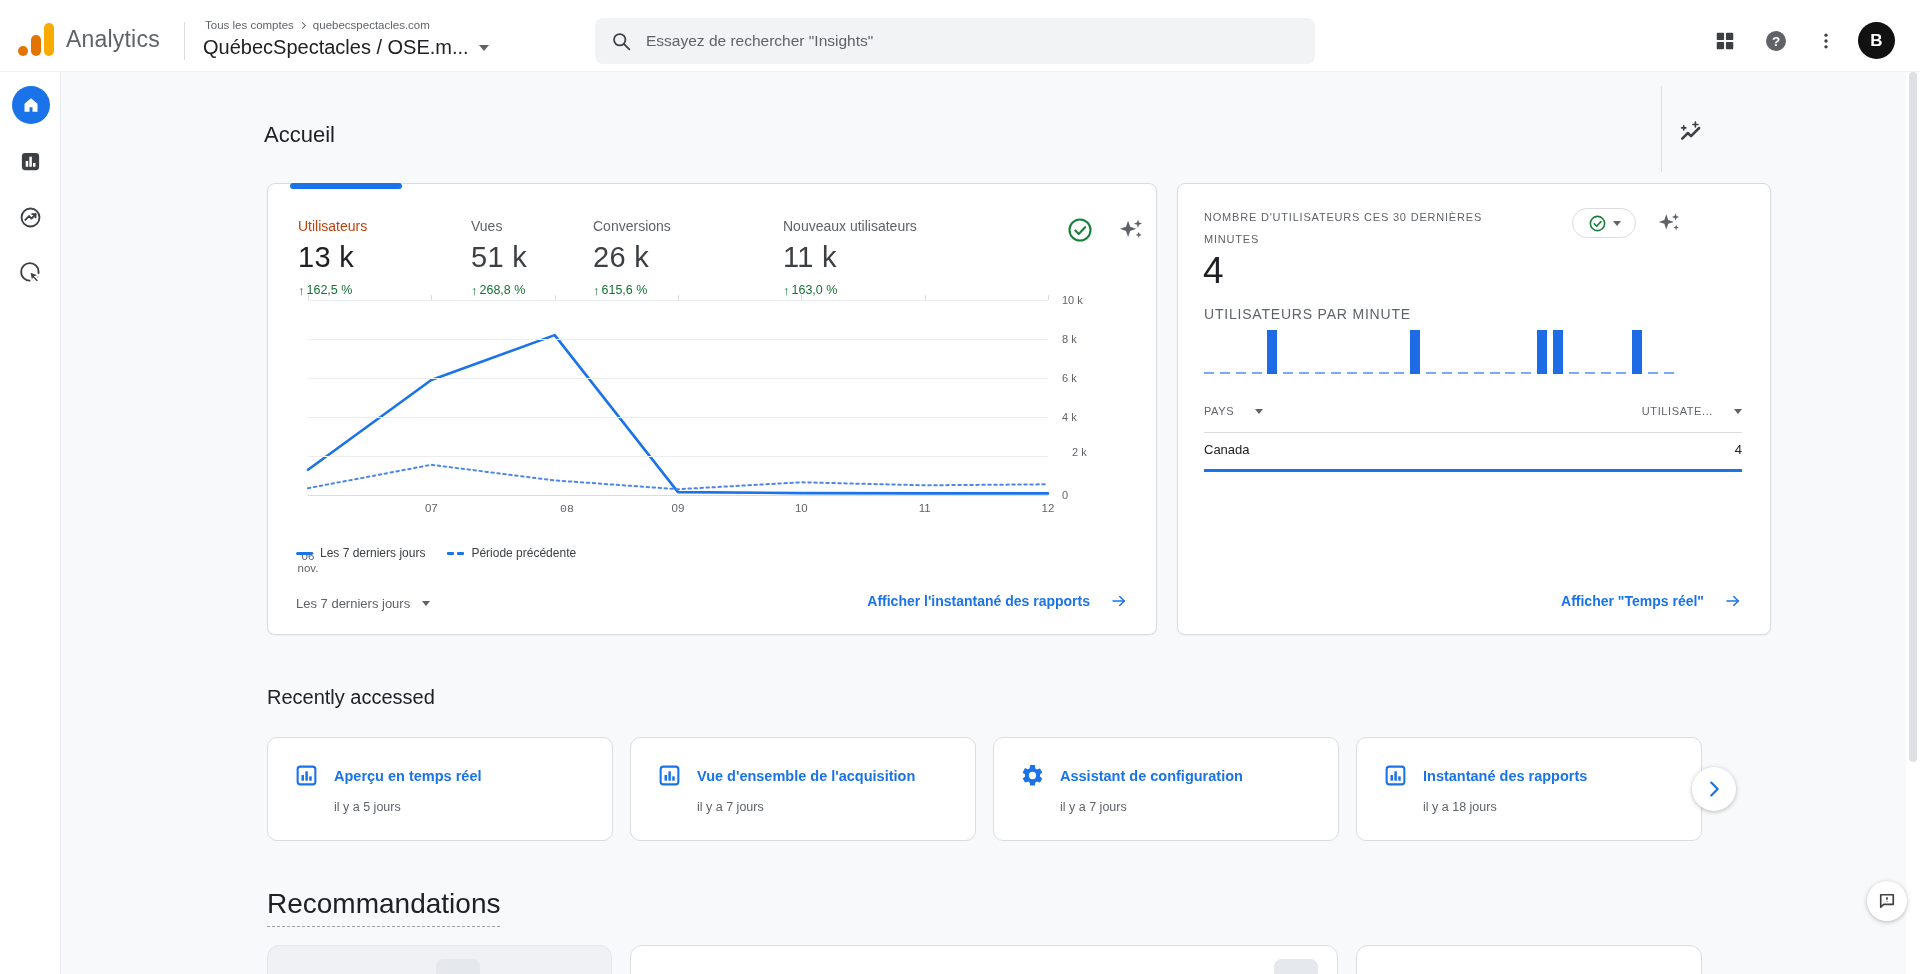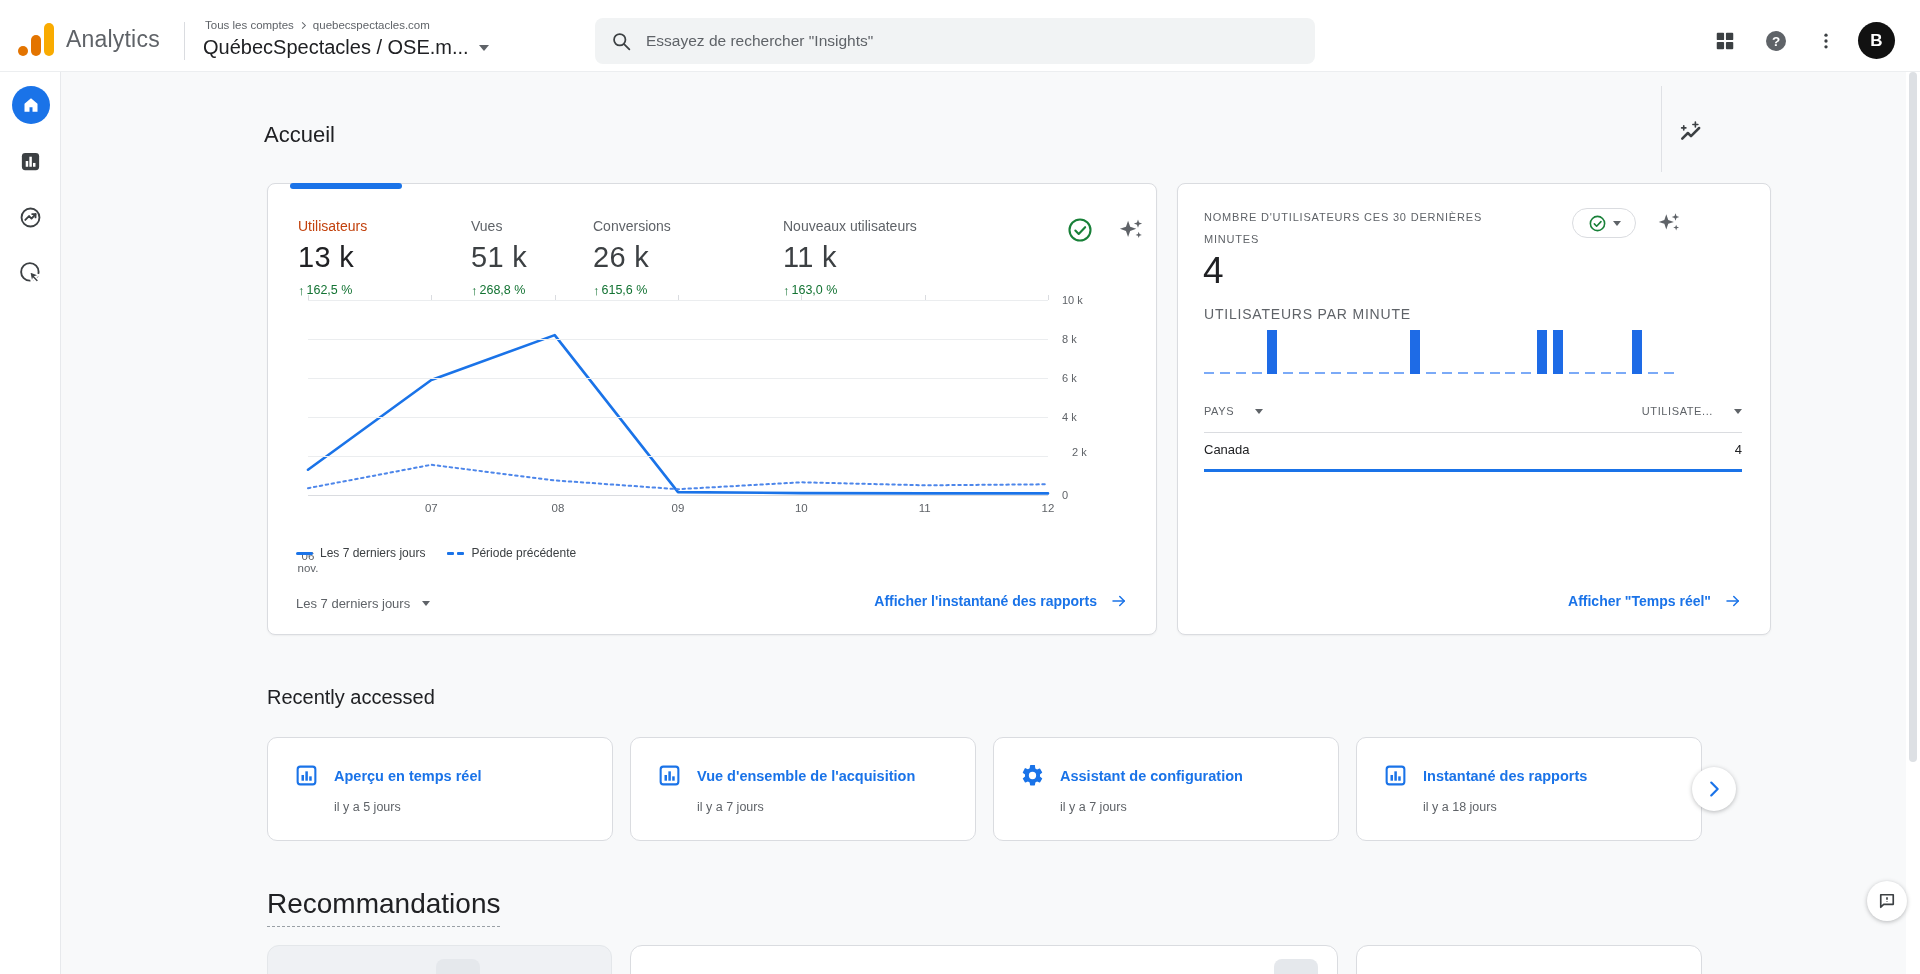--- a/index.html
+++ b/index.html
@@ -56,21 +56,21 @@
   .gridline.base{background:#dadce0}
   .toptick{position:absolute;top:-5px;width:1px;height:5px;background:#dadce0}
   .ylab{position:absolute;font-size:11px;color:#5f6368;white-space:nowrap}
   .xlab{position:absolute;font-size:11.5px;color:#5f6368;text-align:center;width:60px}
   .legend{position:absolute;left:28px;top:362px;display:flex;align-items:center;gap:22px;font-size:12px;color:#3c4043}
   .leg-item{display:flex;align-items:center;gap:7px}
   .sw-solid{width:17px;height:3px;border-radius:2px;background:#1a73e8}
   .sw-dash{display:flex;gap:3px}
   .sw-dash i{width:7px;height:3px;border-radius:1px;background:#1a73e8;display:block}
   .range-sel{position:absolute;left:28px;top:412px;font-size:13px;color:#5f6368;display:flex;align-items:center;gap:12px;cursor:pointer}
-  .card-link{position:absolute;right:28px;display:flex;align-items:center;gap:13px;font-size:14px;font-weight:bold;color:#1a73e8;cursor:pointer}
+  .card-link{position:absolute;right:28px;display:flex;align-items:center;gap:20px;font-size:14px;font-weight:bold;color:#1a73e8;cursor:pointer}
   #overview-link{top:408px}
 
   
   #card-realtime{left:1177px;top:183px;width:594px;height:452px}
   .rt-title{position:absolute;left:26px;top:22px;width:330px;font-size:11px;letter-spacing:.8px;line-height:22px;color:#5f6368}
   .rt-pill{position:absolute;left:394px;top:24px;width:64px;height:30px;border:1px solid #dadce0;border-radius:16px;
     display:flex;align-items:center;justify-content:center;gap:6px;cursor:pointer;background:#fff}
   .rt-sparkle{position:absolute;left:478px;top:26px;cursor:pointer}
   .rt-big{position:absolute;left:25px;top:66px;font-size:37px;color:#202124}
   .rt-sub{position:absolute;left:26px;top:122px;font-size:14px;letter-spacing:.8px;color:#5f6368}
@@ -282,21 +282,21 @@
       <div class="ylab" style="left: 794px; top: 305px;">0</div>
     </div>
   <div id="xlabs">
       <div class="xlab" style="left: 10px; top: 318px; margin-top: 48px;">
         <div>06</div>
         <div>nov.</div>
       </div>
       <div class="xlab" style="left: 133.333px; top: 318px;">
         <div>07</div>
       </div>
-      <div class="xlab" style="left: 260px; top: 318px;">
+      <div class="xlab" style="left: 269px; top: 318px; font-family: Liberation Mono, monospace;">
         <div>08</div>
       </div>
       <div class="xlab" style="left: 380px; top: 318px;">
         <div>09</div>
       </div>
       <div class="xlab" style="left: 503.333px; top: 318px;">
         <div>10</div>
       </div>
       <div class="xlab" style="left: 626.667px; top: 318px;">
         <div>11</div>

